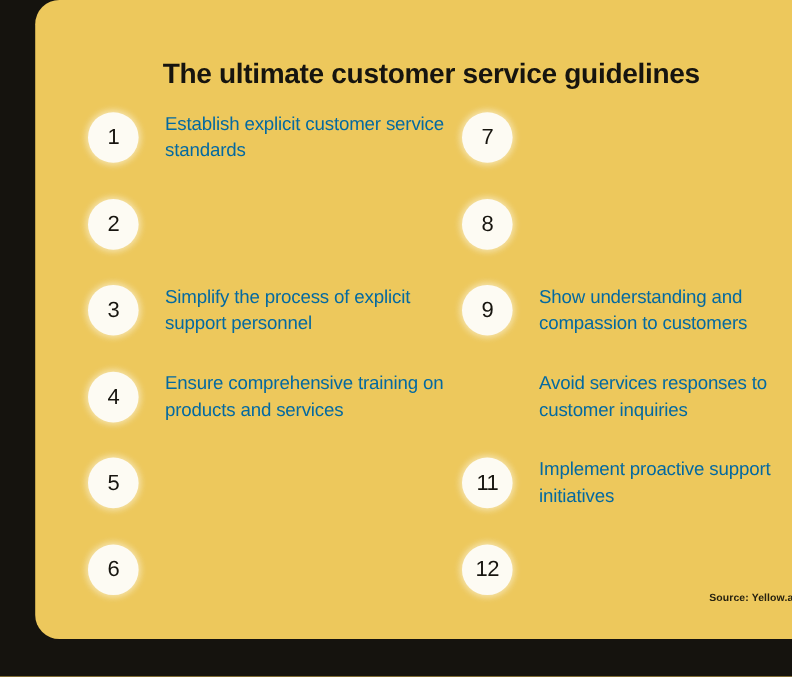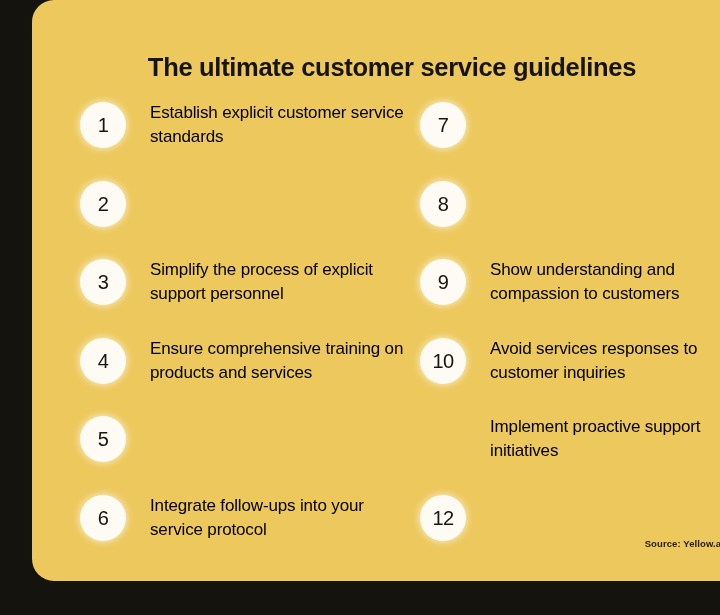--- a/index.html
+++ b/index.html
@@ -84,21 +84,21 @@
     letter-spacing: -0.5px;
   }
 
   .item-text {
     position: absolute;
     left: 70px;
     top: -1px;
     width: 262px;
     font-size: 17px;
     line-height: 24px;
-    color: #000000;
+    color: #0369a1;
     letter-spacing: -0.15px;
   }
   .column.right .item-text { width: 250px; }
 
   .source {
     position: absolute;
     right: 28px;
     bottom: 32px;
     font-size: 9.5px;
     font-weight: bold;
@@ -141,21 +141,20 @@
       </div>
       <div class="item">
         <div class="badge">
           <div class="badge-num">5</div>
         </div>
       </div>
       <div class="item">
         <div class="badge">
           <div class="badge-num">6</div>
         </div>
-        <div class="item-text">Integrate follow-ups into your service protocol</div>
       </div>
     </div>
 
     <div class="column right">
       <div class="item">
         <div class="badge">
           <div class="badge-num">7</div>
         </div>
       </div>
       <div class="item">
@@ -163,26 +162,26 @@
           <div class="badge-num">8</div>
         </div>
       </div>
       <div class="item">
         <div class="badge">
           <div class="badge-num">9</div>
         </div>
         <div class="item-text">Show understanding and compassion to customers</div>
       </div>
       <div class="item">
-        <div class="badge">
-          <div class="badge-num">10</div>
-        </div>
         <div class="item-text">Avoid services responses to customer inquiries</div>
       </div>
       <div class="item">
+        <div class="badge">
+          <div class="badge-num">11</div>
+        </div>
         <div class="item-text">Implement proactive support initiatives</div>
       </div>
       <div class="item">
         <div class="badge">
           <div class="badge-num">12</div>
         </div>
       </div>
     </div>
 
   </div>

